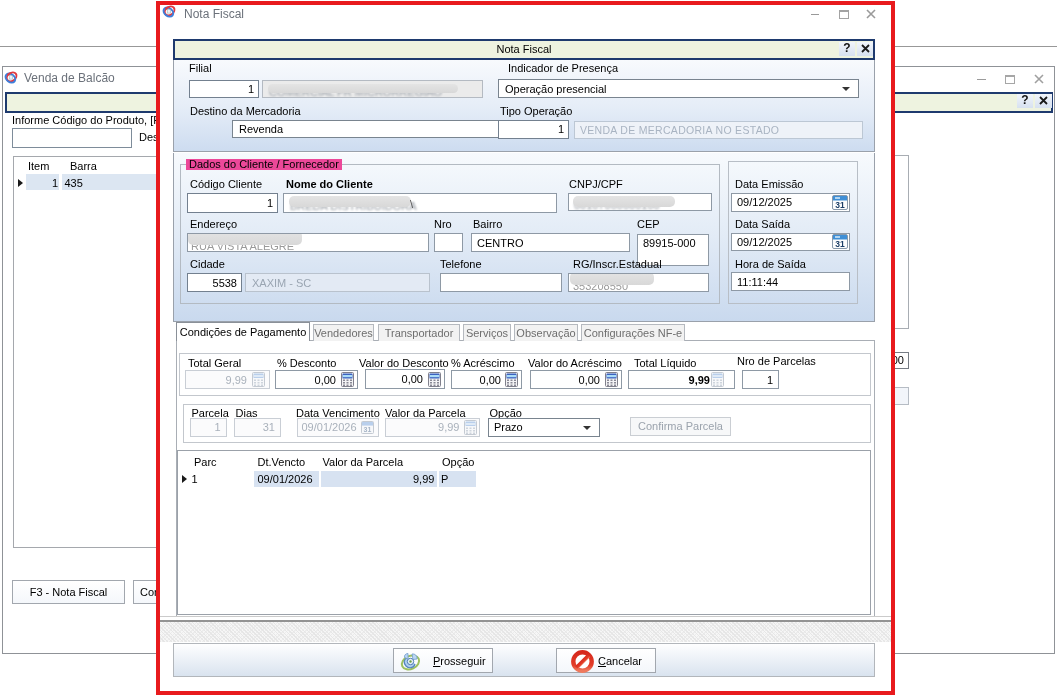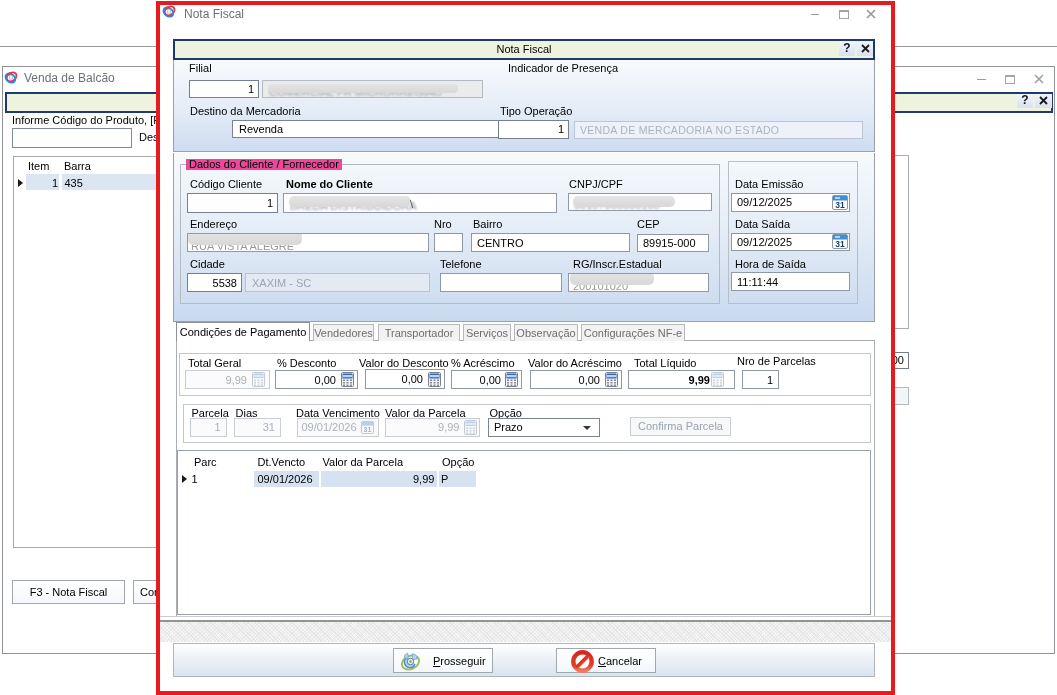--- a/index.html
+++ b/index.html
@@ -47,21 +47,21 @@
 <svg width="9" height="9" viewBox="0 0 9 9" style="margin-top:2px;">
         <path d="M1 1 L8 8 M8 1 L1 8" stroke="#1a1a1a" stroke-width="1.8"></path>
       </svg></div>
 
 <div class="lbl" style="left:12px;top:115px;">Informe Código do Produto, [F5] Pesquisa</div>
 <div class="fld" style="left:12px;top:128px;width:120px;height:20px;border-color:#7e8c9a;"></div>
 <div class="lbl" style="left:139px;top:132px;">Desc</div>
 
 <div class="abs" style="left:13px;top:156px;width:600px;height:392px;border:1px solid #a5a8ad;background:#fff;"></div>
 <div class="lbl" style="left:28px;top:160.5px;">Item</div>
-<div class="lbl" style="left:64px;top:160.5px;">Barra</div>
+<div class="lbl" style="left:70px;top:160.5px;">Barra</div>
 <div class="abs" style="left:25.5px;top:173.8px;width:33.5px;height:16.7px;background:#dce6f2;"></div>
 <div class="abs" style="left:61.5px;top:173.8px;width:500px;height:16.7px;background:#dce6f2;"></div>
 <div class="abs" style="left:17.5px;top:178.5px;width:0;height:0;border-left:5px solid #1a1a1a;border-top:4px solid transparent;border-bottom:4px solid transparent;"></div>
 <div class="lbl" style="left:52px;top:177.5px;">1</div>
 <div class="lbl" style="left:64.5px;top:177.5px;">435</div>
 
 <div class="abs" style="left:700px;top:154.5px;width:208.5px;height:174px;border:1px solid #a8adb3;background:#fff;"></div>
 <div class="abs" style="left:858px;top:351.5px;width:51px;height:17px;border:1px solid #767c84;background:#fff;font-size:11px;line-height:15px;text-align:right;padding-right:4px;">00</div>
 <div class="abs" style="left:858px;top:386.5px;width:51px;height:18px;border:1px solid #b6bcc4;background:#f2f5fa;"></div>
 
@@ -91,20 +91,22 @@
       </svg></div>
 
 <div class="grad" style="left:173px;top:60px;width:702px;height:92px;"></div>
 <div class="lbl" style="left:189px;top:63px;">Filial</div>
 <div class="fld rt" style="left:189px;top:79.5px;width:70px;height:18px;border-color:#73808f;padding-right:4px;">1</div>
 <div class="fld" style="left:262px;top:80px;width:221px;height:17.5px;background:#ebebeb;border-color:#b4bac2;">
   <div class="abs" style="left:6px;top:3px;color:#9aa0a8;filter:blur(1.1px);">COMERCIAL FR MICRORREGIAO</div>
   <div class="blob" style="left:5px;top:2.5px;width:190px;height:9px;"></div>
     </div>
 <div class="lbl" style="left:508px;top:63px;">Indicador de Presença</div>
+<div class="fld" style="left:498px;top:79px;width:361px;height:19px;border-color:#79848f;padding-left:6px;line-height:18px;">Operação presencial
+  <div class="abs" style="right:8px;top:7px;width:0;height:0;border-top:4.5px solid #333;border-left:4.5px solid transparent;border-right:4.5px solid transparent;"></div></div>
 <div class="lbl" style="left:190px;top:106px;">Destino da Mercadoria</div>
 <div class="fld" style="left:190px;top:120px;width:303px;height:18px;border-color:#79848f;padding-left:6px;line-height:17px;margin-left:42px;">Revenda
   <div class="abs" style="right:8px;top:6.5px;width:0;height:0;border-top:4.5px solid #333;border-left:4.5px solid transparent;border-right:4.5px solid transparent;"></div></div>
 <div class="lbl" style="left:500px;top:106px;">Tipo Operação</div>
 <div class="fld rt" style="left:498px;top:120px;width:71px;height:19px;border-color:#73808f;padding-right:4px;line-height:17px;">1</div>
 <div class="fld" style="left:574px;top:121px;width:289px;height:18px;padding-left:5px;line-height:16px;background:#eef2f8;border-color:#bcc7d4;color:#a9b4c2;font-size:10.5px;letter-spacing:0.3px;">VENDA DE MERCADORIA NO ESTADO</div>
 
 <div class="grad" style="left:173px;top:153px;width:702px;height:169px;background:linear-gradient(#f7fafd 0%,#e2ebf6 50%,#c9d9ee 100%);"></div>
 <div class="gbox" style="left:180px;top:164px;width:540px;height:140px;"></div>
 <div class="lbl" style="left:186px;top:158.5px;background:#ec4899;padding:0 3px;">Dados do Cliente / Fornecedor</div>
@@ -127,30 +129,30 @@
 <div class="lbl" style="left:190px;top:219px;">Endereço</div>
 <div class="lbl" style="left:434px;top:219px;">Nro</div>
 <div class="lbl" style="left:473px;top:219px;">Bairro</div>
 <div class="lbl" style="left:637px;top:219px;">CEP</div>
 <div class="fld" style="left:187px;top:232.5px;width:242px;height:19.5px;">
   <div class="abs" style="left:3px;top:4px;color:#9a9a9a;filter:blur(0.5px);">RUA VISTA ALEGRE</div>
   <div class="blob" style="left:0px;top:-3px;width:114px;height:14px;"></div>
     </div>
 <div class="fld" style="left:434px;top:232.5px;width:29px;height:19.5px;"></div>
 <div class="fld" style="left:471px;top:232.5px;width:159px;height:19.5px;padding-left:5px;line-height:18px;">CENTRO</div>
-<div class="fld" style="left:637px;top:233.5px;width:72px;height:18px;padding-left:5px;line-height:16px;">89915-000</div>
+<div class="fld" style="left:637px;top:233.5px;width:72px;height:32px;padding-left:5px;line-height:16px;">89915-000</div>
 
 <div class="lbl" style="left:190px;top:259px;">Cidade</div>
 <div class="lbl" style="left:440px;top:259px;">Telefone</div>
 <div class="lbl" style="left:573px;top:259px;">RG/Inscr.Estadual</div>
 <div class="fld rt" style="left:187px;top:272.5px;width:55px;height:19.5px;border-color:#73808f;padding-right:4px;line-height:18px;">5538</div>
 <div class="fld disb" style="left:245px;top:272.5px;width:185px;height:19.5px;padding-left:6px;line-height:18px;">XAXIM - SC</div>
 <div class="fld" style="left:440px;top:272.5px;width:122px;height:19.5px;"></div>
 <div class="fld" style="left:568px;top:272.5px;width:141px;height:19.5px;">
-  <div class="abs" style="left:4px;top:4px;color:#9a9a9a;filter:blur(0.5px);">200101020</div>
+  <div class="abs" style="left:4px;top:4px;color:#9a9a9a;filter:blur(0.5px);">353208550</div>
   <div class="blob" style="left:1px;top:-2px;width:84px;height:13px;"></div>
     </div>
 
 <div class="lbl" style="left:735px;top:179px;">Data Emissão</div>
 <div class="fld" style="left:731px;top:193px;width:119px;height:18.5px;padding-left:5px;line-height:17px;">09/12/2025</div>
 <svg class="abs" style="left:831.5px;top:194.5px;" width="16" height="15" viewBox="0 0 16 15">
       <rect x="0.5" y="0.5" width="15" height="14" rx="1.5" fill="#fdfdfd" stroke="#8899aa"></rect>
       <rect x="1" y="1" width="14" height="4.5" fill="#3f8fd6"></rect>
       <rect x="3" y="2.2" width="5" height="1.6" fill="#cfe6f8"></rect>
       <text x="8" y="12.5" font-size="8.5" font-weight="bold" fill="#1c3e66" text-anchor="middle" font-family="Liberation Sans">31</text>

